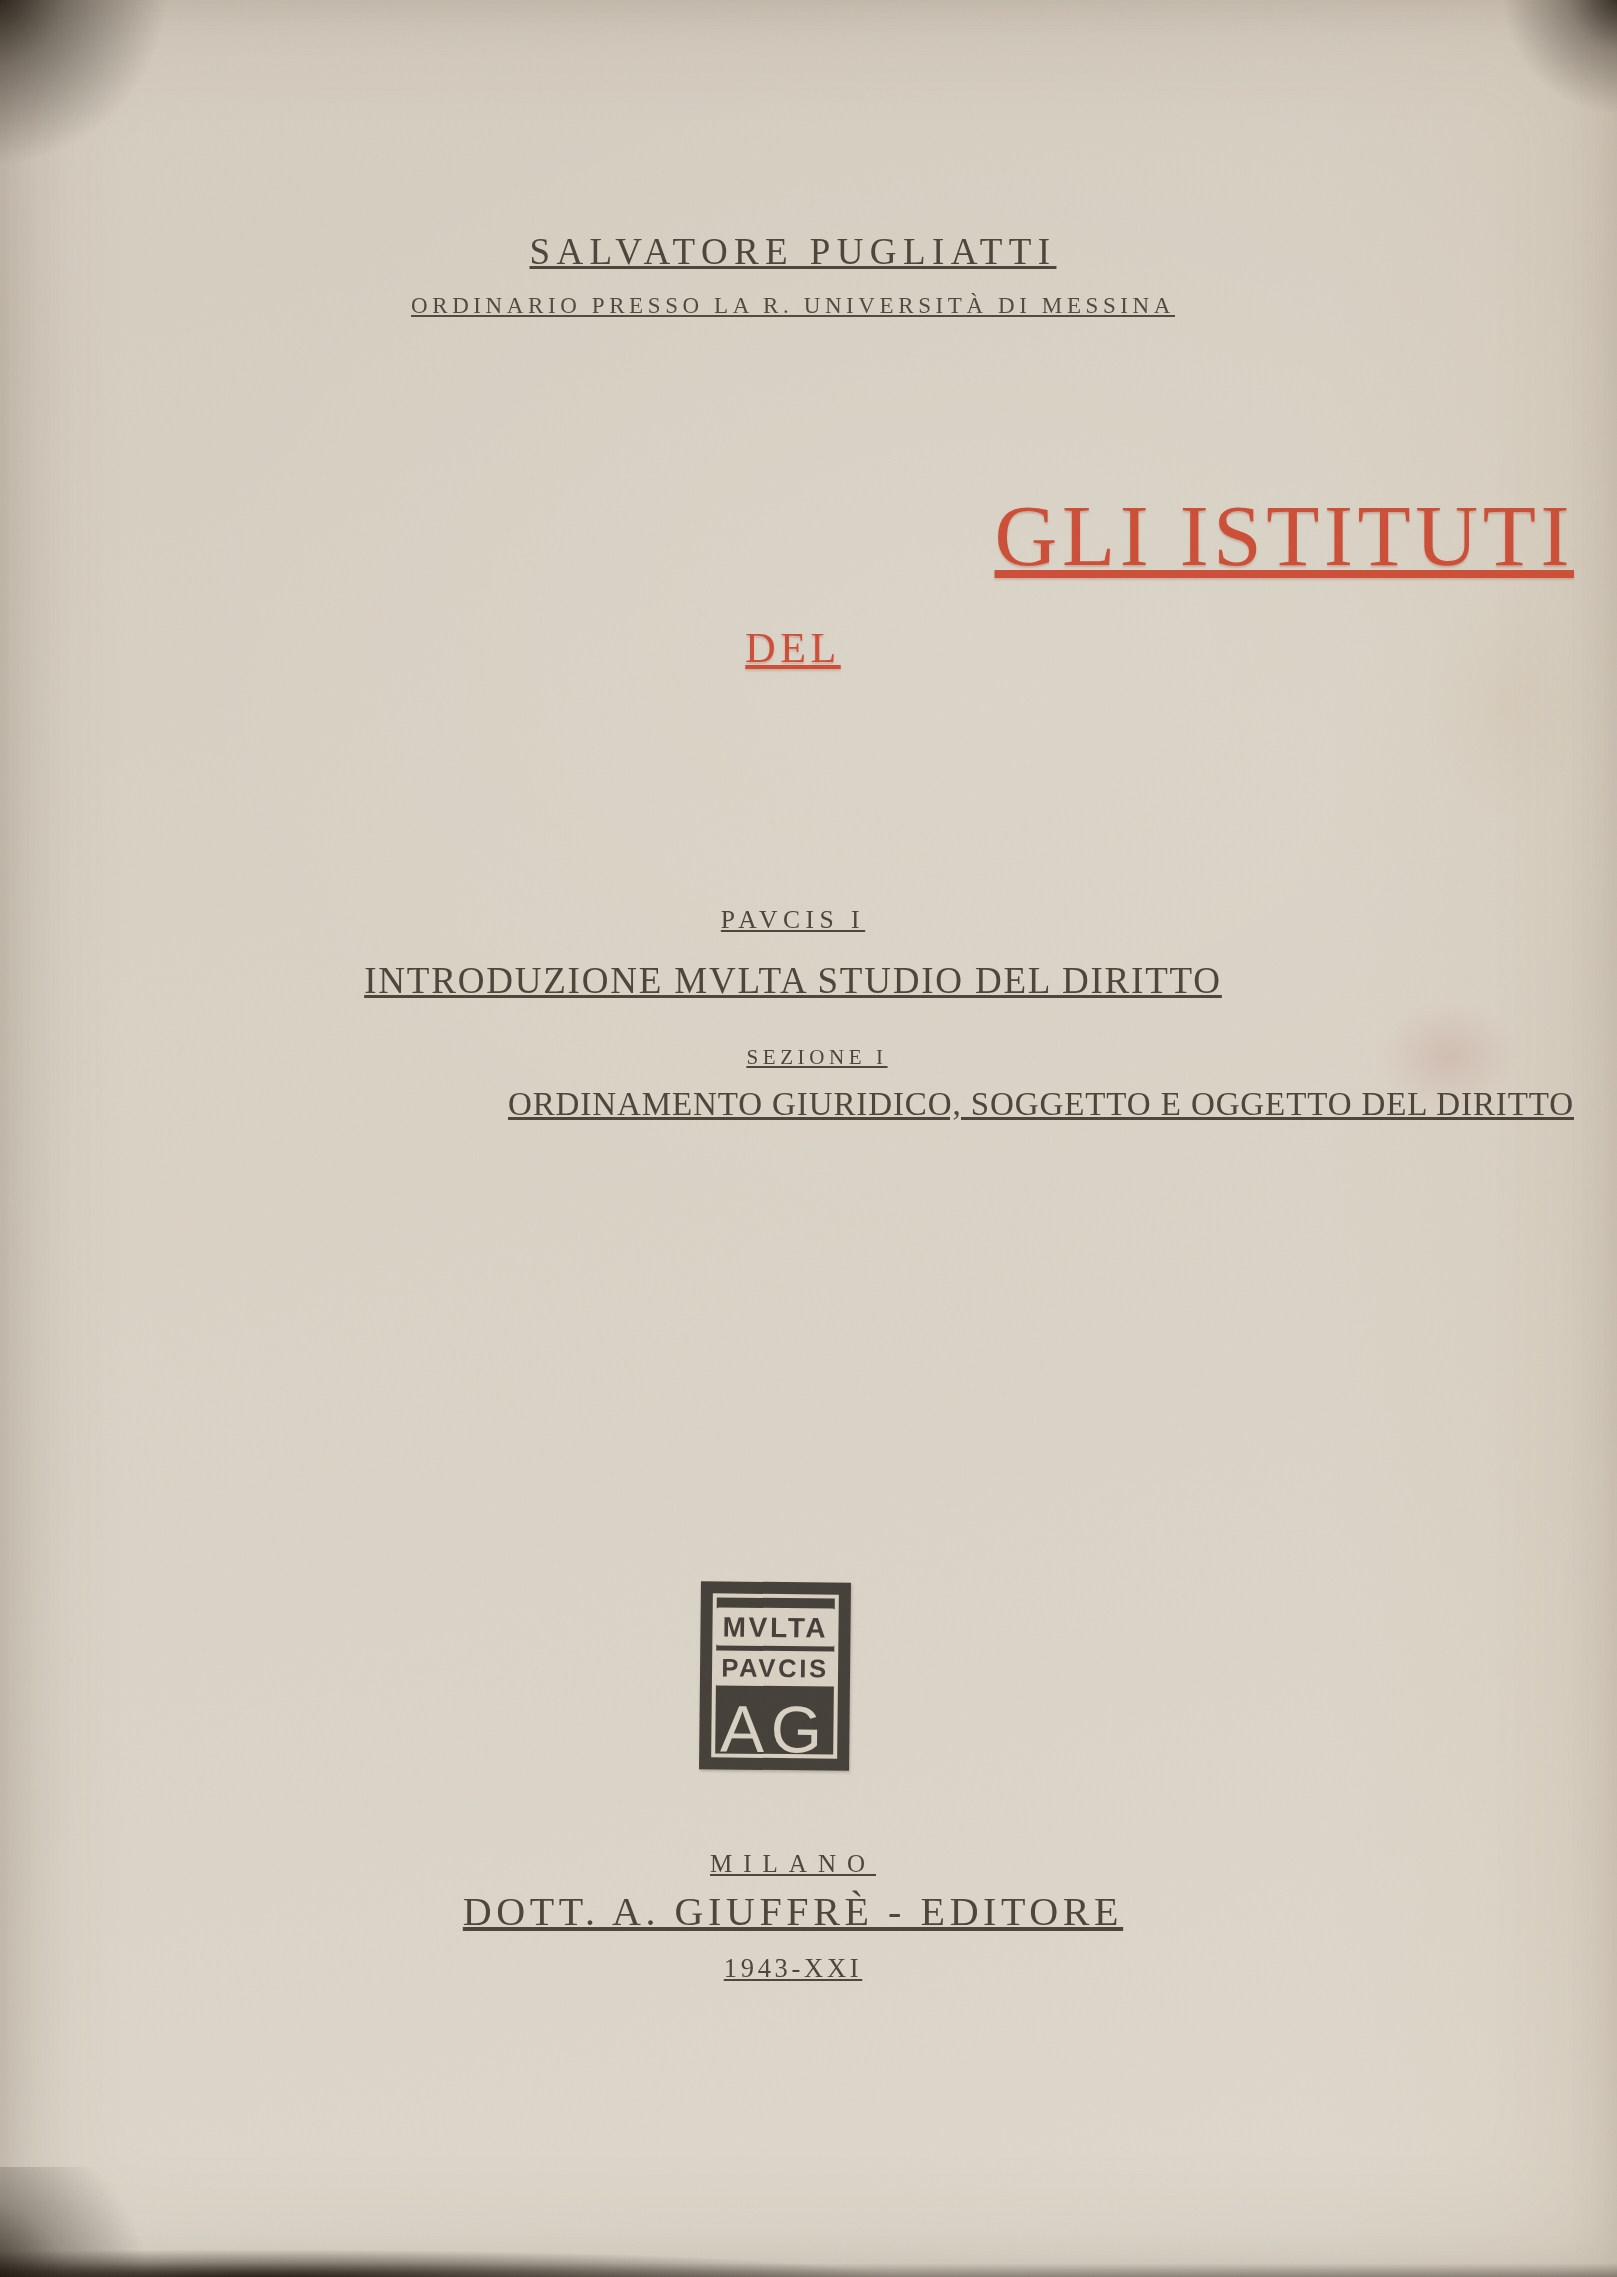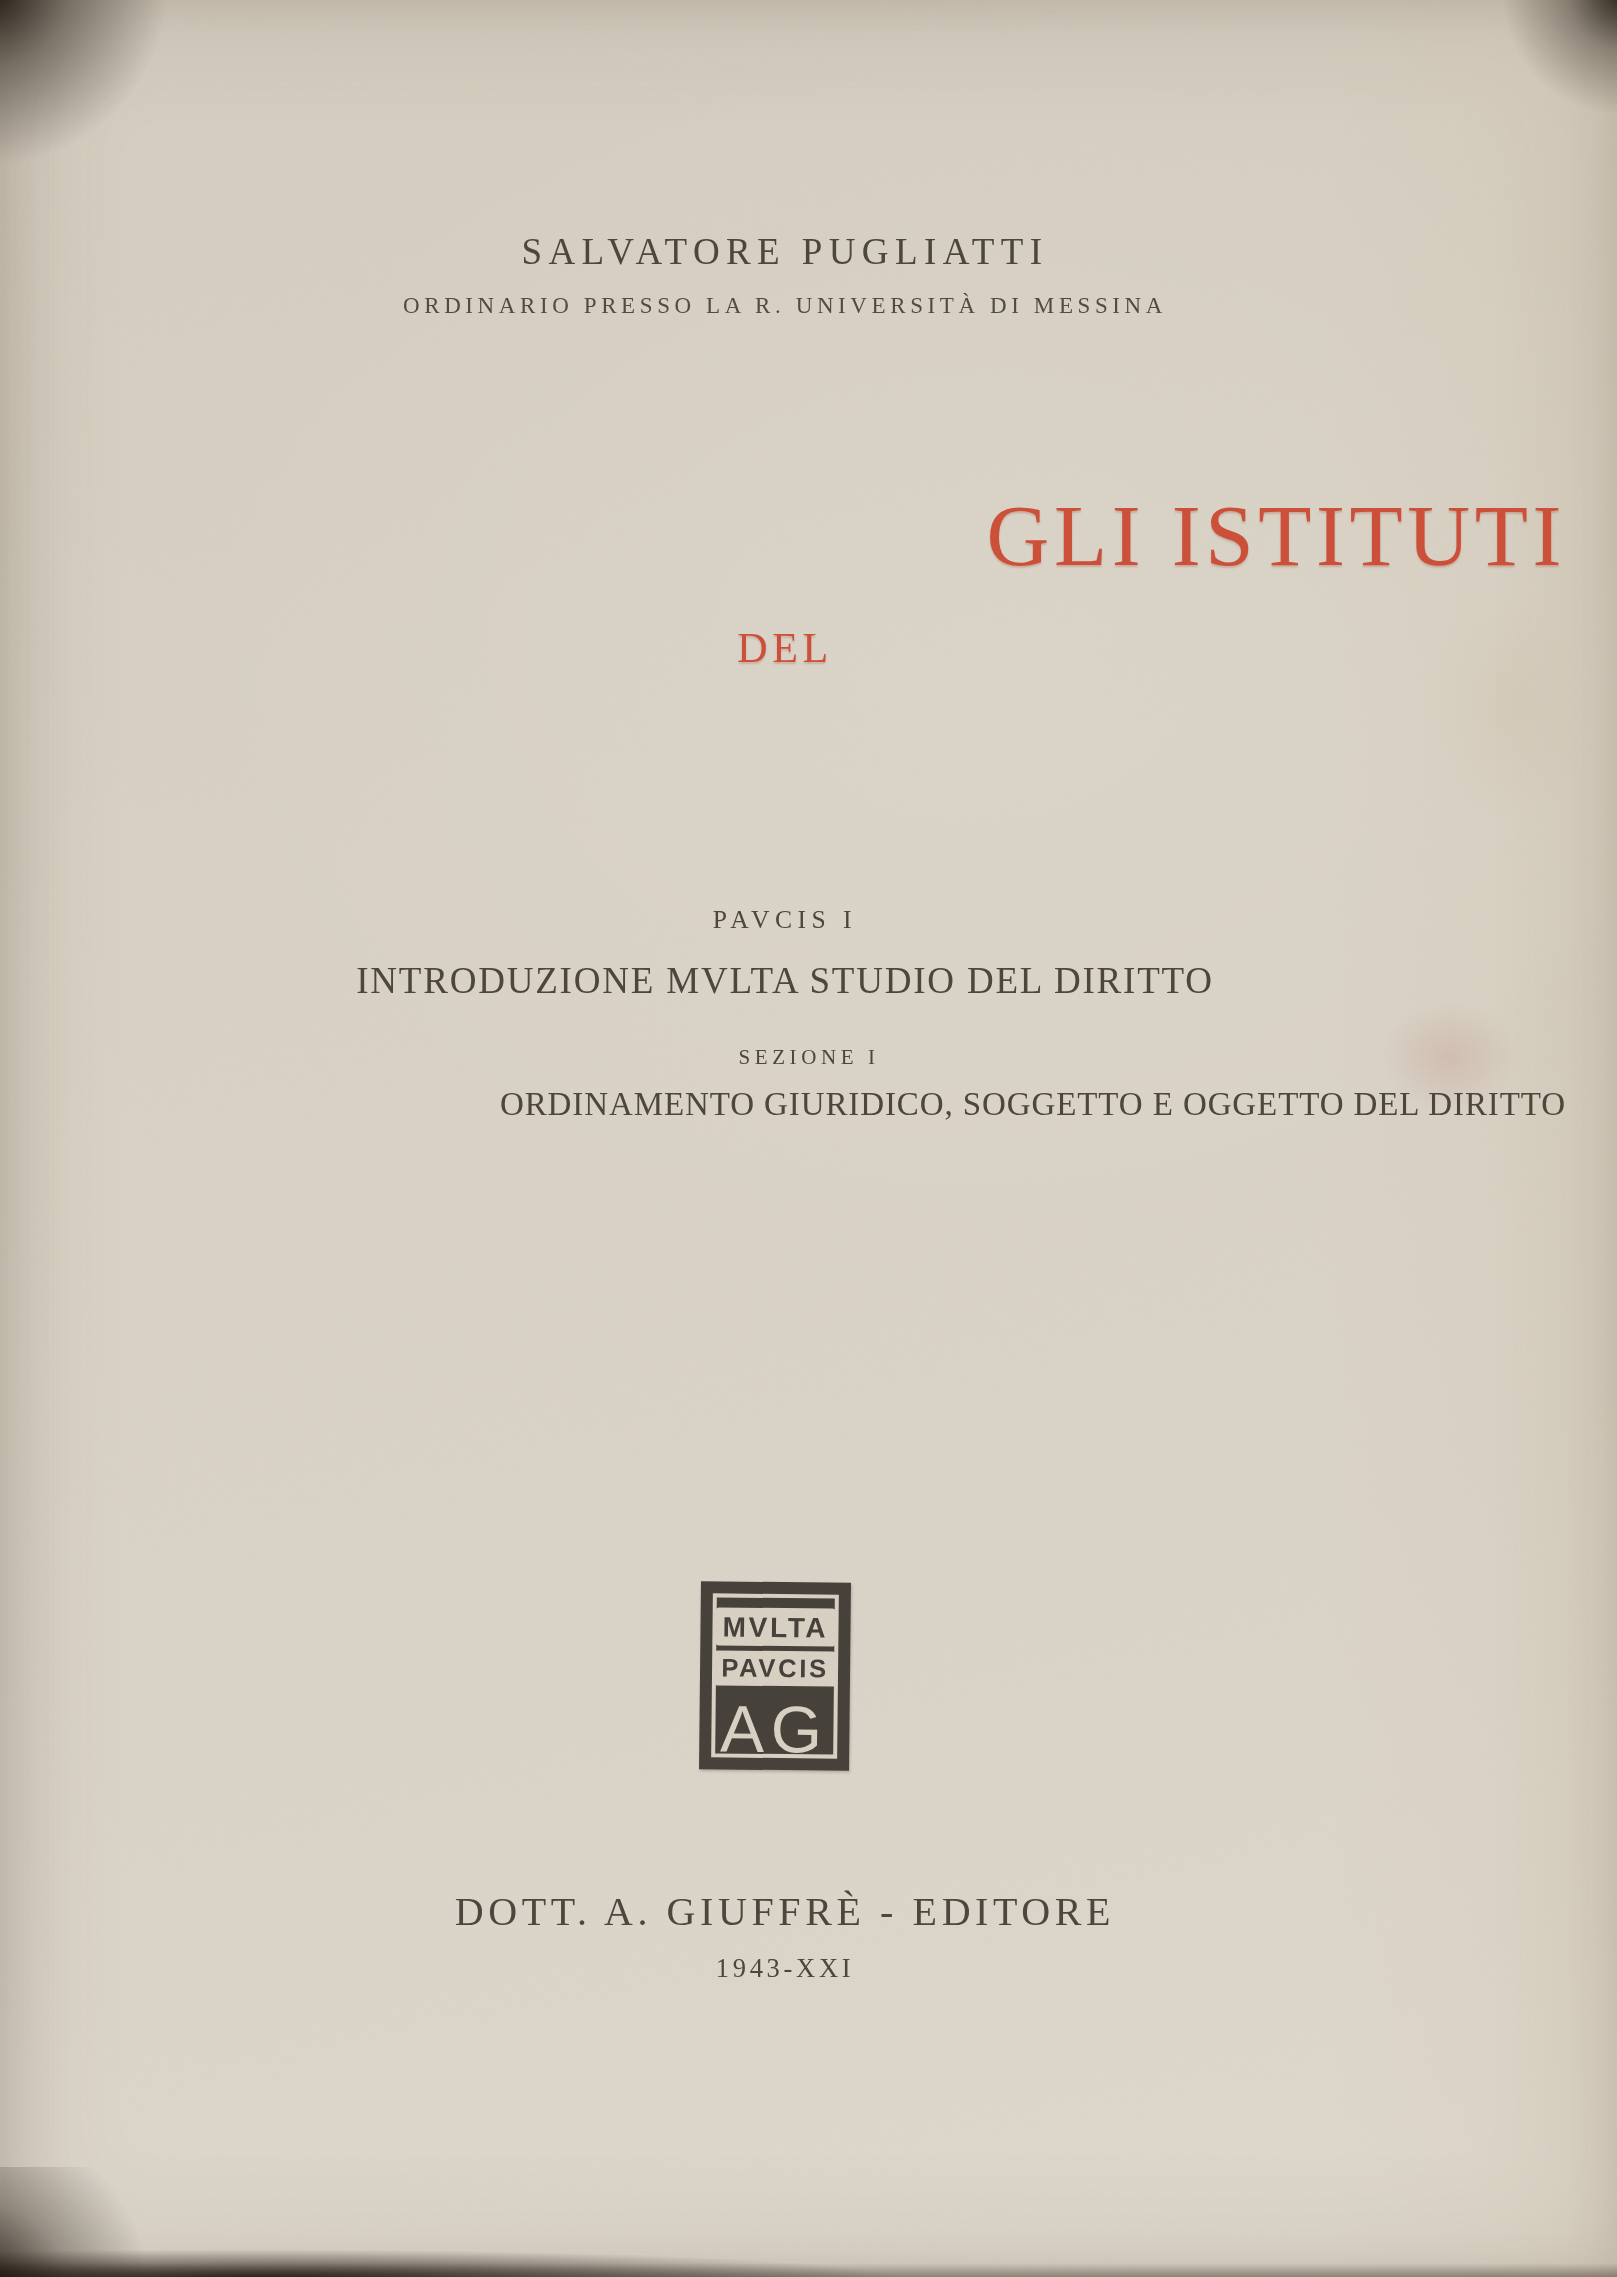--- a/index.html
+++ b/index.html
@@ -63,28 +63,29 @@
   }
   .stain-warm {
     left: 1425px; top: 585px; width: 164px; height: 238px;
     border-radius: 50%;
     background: radial-gradient(closest-side, rgba(190,160,120,0.10), rgba(190,160,120,0));
   }
 
   
   .line {
     position: absolute;
-    left: 4px;
+    left: 12px;
     width: 1562px;
     text-align: center;
     margin: 0;
     line-height: 1;
     white-space: nowrap;
     color: var(--ink, #4c453b);
     font-weight: normal;
+    text-decoration: underline;
   }
 
   .author        { top: 233px;  font-size: 37px;  letter-spacing: 6.4px; }
   .affiliation   { top: 294px;  font-size: 23px;  letter-spacing: 4.6px; color: #514a3f; }
 
   .title-red     { color: var(--title-red, #cc4f38); text-shadow: 0 1.8px 1.8px rgba(150,62,40,0.25); }
   .title-line1   { top: 492px;  font-size: 87px;  letter-spacing: 4.6px; text-align: right; }
   .title-line2   { top: 627px;  font-size: 42px;  letter-spacing: 4.6px; }
   .title-line3   { top: 703px;  font-size: 113px; letter-spacing: 5.5px; word-spacing: 38px; }
 
@@ -172,20 +173,21 @@
     <div class="line section-title">ORDINAMENTO GIURIDICO, SOGGETTO E OGGETTO DEL DIRITTO</div>
 
     <div class="logo">
       <div class="logo-frame">
         <div class="logo-band band-1">MVLTA</div>
         <div class="logo-band band-2">PAVCIS</div>
         <div class="logo-monogram">AG</div>
       </div>
     </div>
 
+    <div class="line city">MILANO</div>
     <div class="line publisher">DOTT. A. GIUFFRÈ - EDITORE</div>
     <div class="line year">1943-XXI</div>
 
     <svg class="grain" width="1617" height="2277" xmlns="http://www.w3.org/2000/svg" viewBox="0 0 1770 2492">
       <filter id="paper-noise">
         <feTurbulence type="fractalNoise" baseFrequency="0.8" numOctaves="2" stitchTiles="stitch"></feTurbulence>
         <feColorMatrix type="matrix" values="0 0 0 0 0.46  0 0 0 0 0.42  0 0 0 0 0.36  0 0 0 0.055 0"></feColorMatrix>
       </filter>
       <rect width="1770" height="2492" filter="url(#paper-noise)"></rect>
     </svg>

